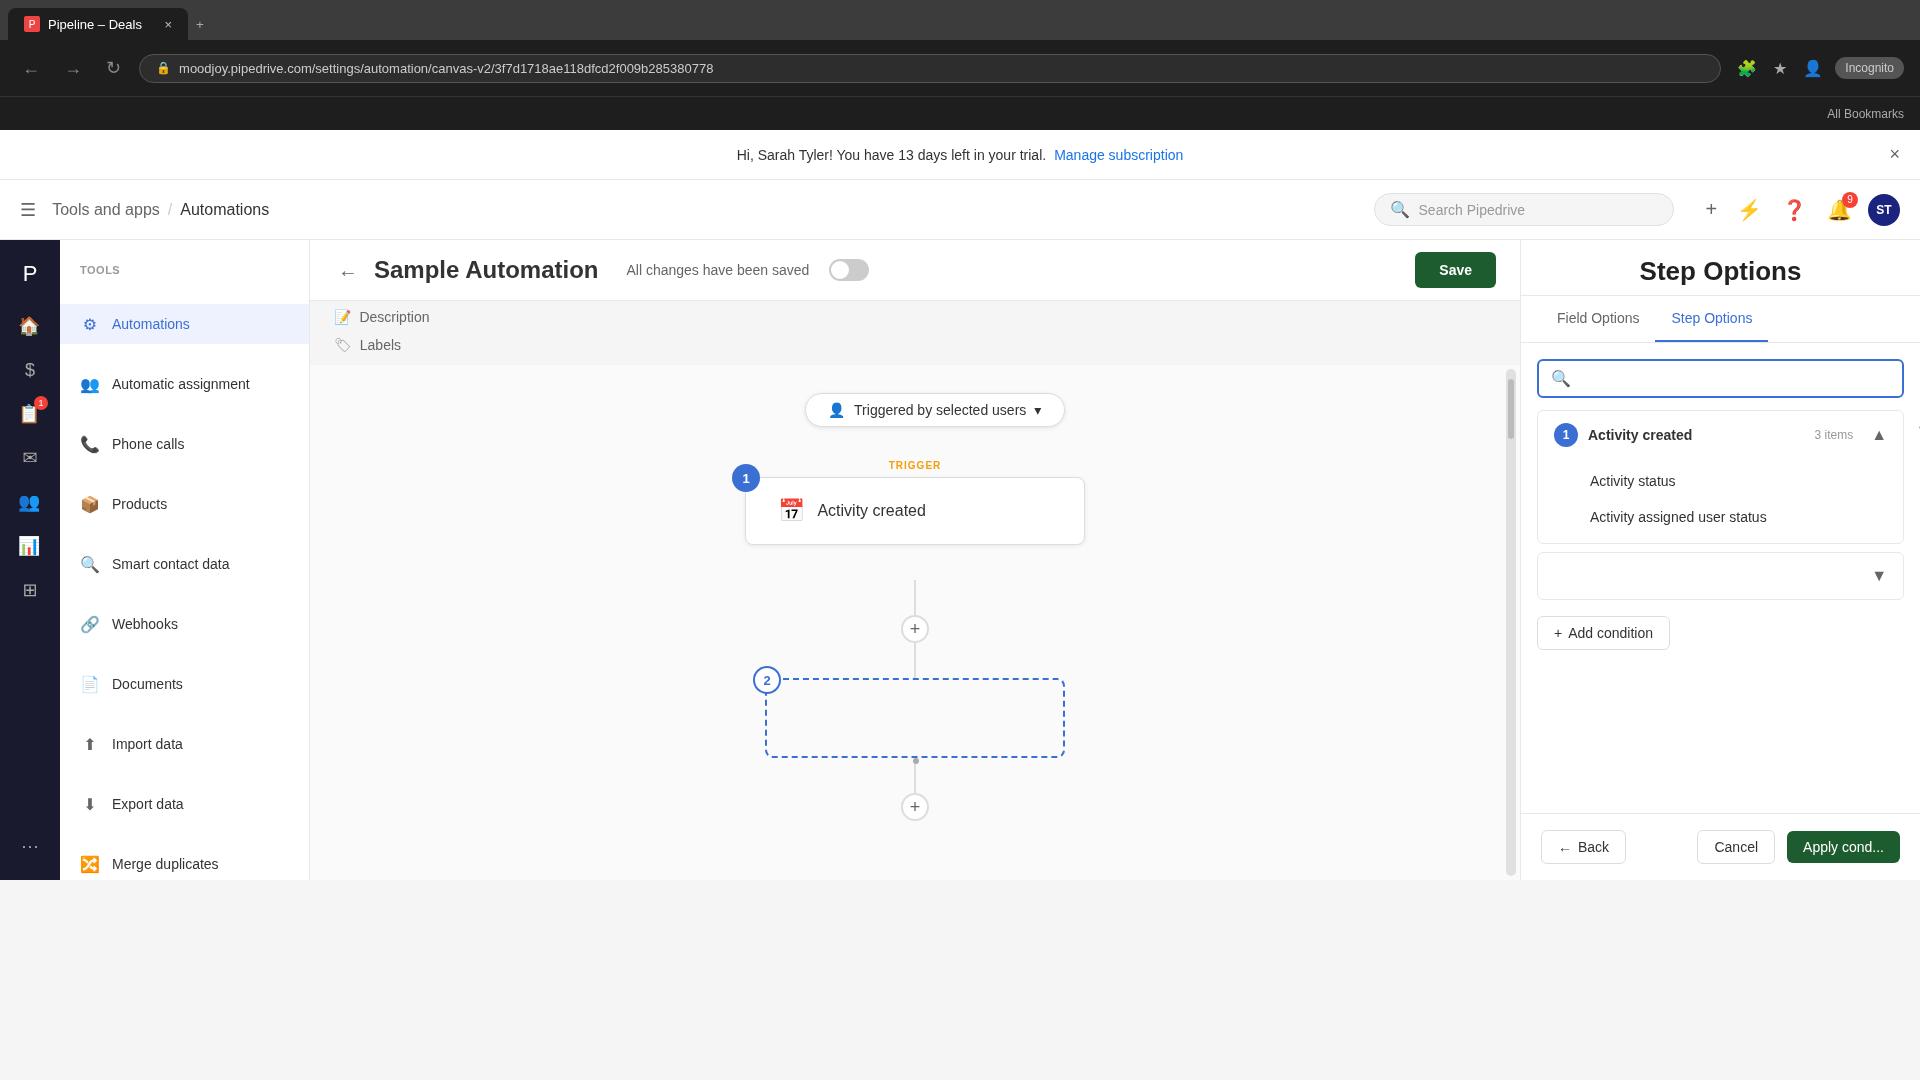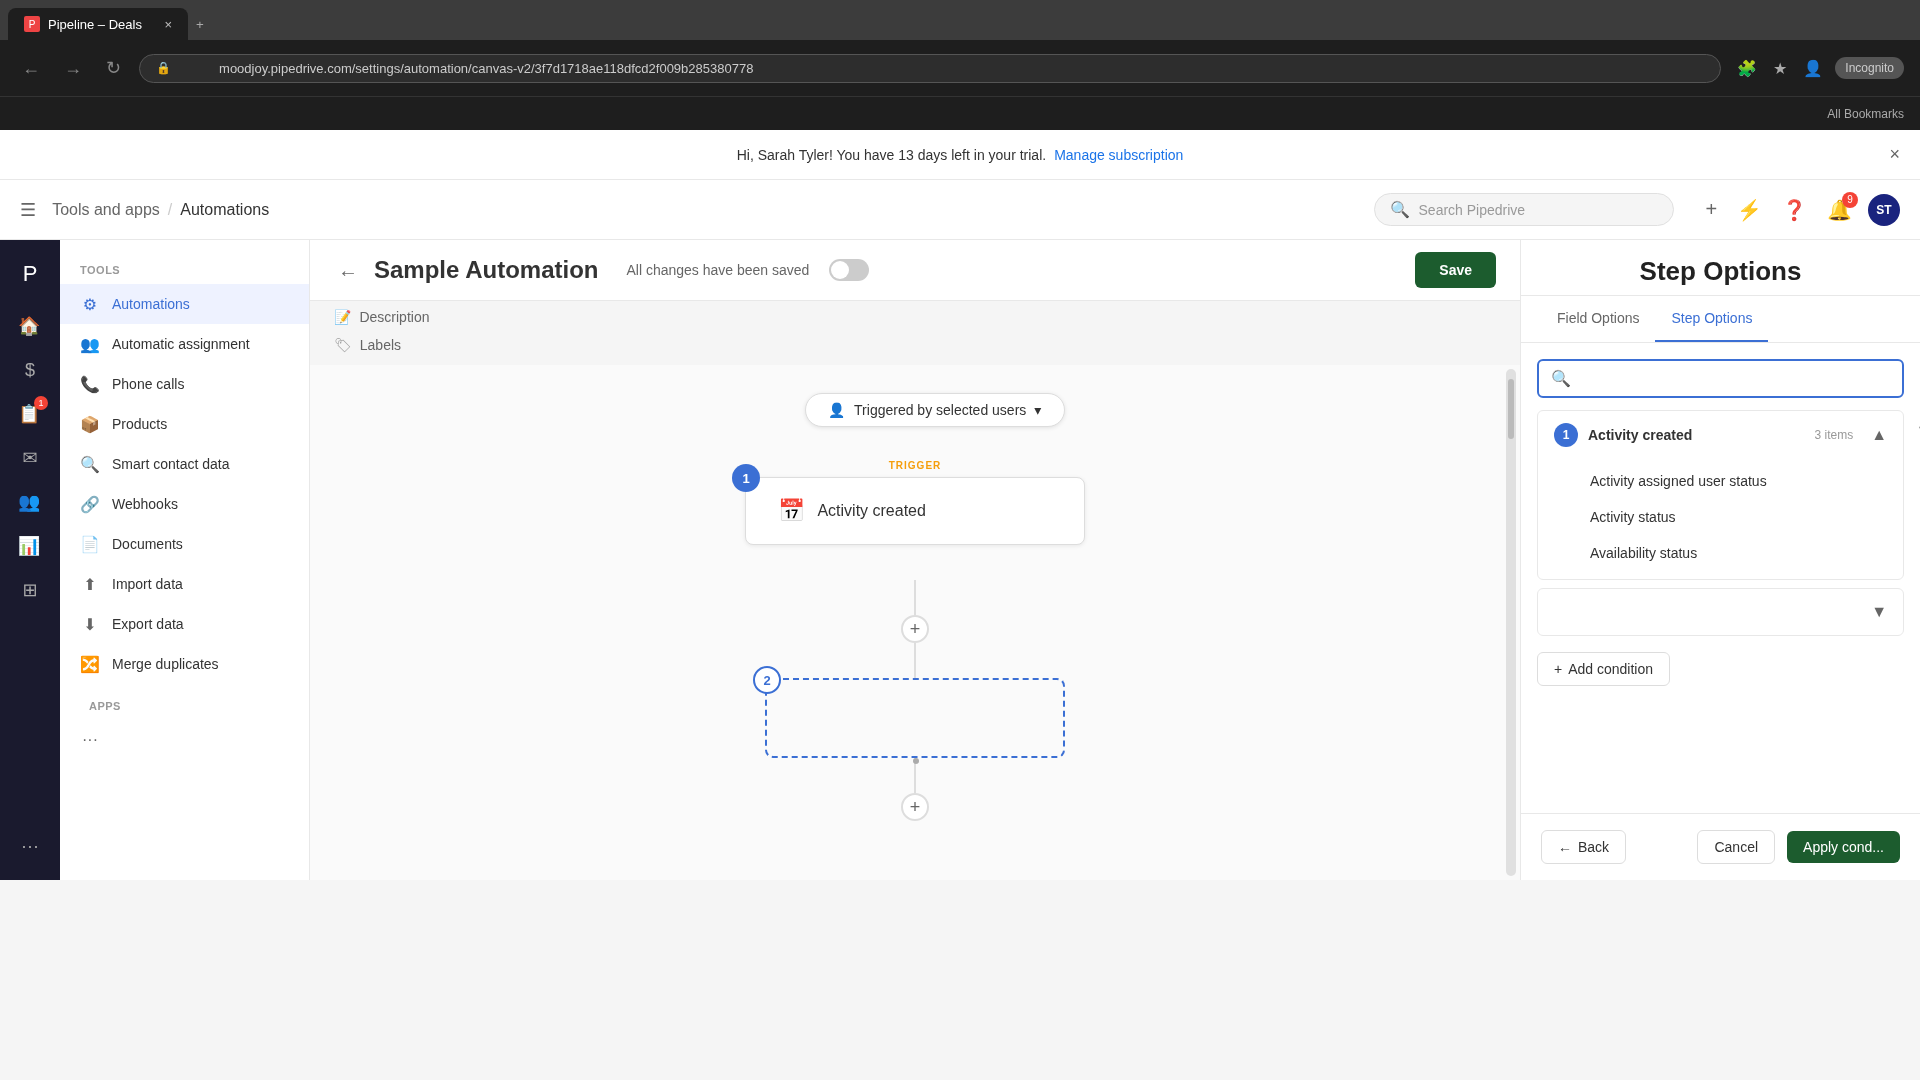--- a/index.html
+++ b/index.html
@@ -9,21 +9,21 @@
     .browser-chrome { background: #2d2d2d; height: 130px; }
     .browser-tabs { background: #3c3c3c; height: 40px; display: flex; align-items: flex-end; padding: 0 8px; }
     .browser-tab { background: #1e1e1e; color: #fff; padding: 8px 16px; border-radius: 8px 8px 0 0; display: flex; align-items: center; gap: 8px; font-size: 13px; min-width: 180px; }
     .browser-tab .favicon { width: 16px; height: 16px; background: #e44; border-radius: 2px; display: flex; align-items: center; justify-content: center; color: white; font-size: 10px; }
     .browser-tab .close-tab { margin-left: auto; opacity: 0.7; cursor: pointer; }
     .browser-tab-new { background: transparent; border: none; color: #aaa; padding: 8px; cursor: pointer; border-radius: 4px; }
     .browser-nav { background: #1e1e1e; height: 56px; display: flex; align-items: center; padding: 0 16px; gap: 12px; }
     .nav-btn { background: none; border: none; color: #888; cursor: pointer; padding: 6px; border-radius: 50%; font-size: 18px; }
     .address-bar { flex: 1; background: #2d2d2d; border: 1px solid #555; border-radius: 20px; padding: 6px 16px; color: #fff; font-size: 13px; display: flex; align-items: center; gap: 8px; }
     .address-bar .lock-icon { color: #888; font-size: 12px; }
-    .address-text { color: #ccc; font-size: 13px; margin-left: 40px; }
+    .address-text { color: #ccc; font-size: 13px; }
     .browser-actions { display: flex; gap: 8px; align-items: center; }
     .browser-action-btn { background: none; border: none; color: #aaa; cursor: pointer; font-size: 16px; padding: 4px; }
     .incognito-badge { background: #555; color: #ccc; font-size: 12px; padding: 4px 10px; border-radius: 12px; }
     .bookmarks-bar { background: #1e1e1e; height: 34px; display: flex; align-items: center; padding: 0 16px; gap: 12px; border-top: 1px solid #333; }
 
     
     .top-banner { background: #fff; border-bottom: 1px solid #e8e8e8; height: 50px; display: flex; align-items: center; justify-content: center; gap: 8px; font-size: 14px; color: #333; position: relative; }
     .banner-close { position: absolute; right: 20px; background: none; border: none; cursor: pointer; color: #666; font-size: 18px; }
     .banner-link { color: #1a73e8; text-decoration: none; font-weight: 500; }
 
@@ -34,21 +34,21 @@
     .nav-breadcrumb .separator { color: #ccc; }
     .nav-breadcrumb .current { color: #333; font-weight: 500; }
     .nav-search { margin-left: auto; display: flex; align-items: center; background: #f5f5f5; border: 1px solid #e0e0e0; border-radius: 20px; padding: 6px 16px; gap: 8px; min-width: 300px; }
     .nav-search input { background: none; border: none; outline: none; font-size: 14px; color: #333; width: 100%; }
     .nav-search input::placeholder { color: #999; }
     .nav-actions { display: flex; align-items: center; gap: 12px; margin-left: 12px; }
     .nav-action-btn { background: none; border: none; cursor: pointer; color: #666; font-size: 20px; padding: 4px; }
     .avatar { width: 32px; height: 32px; background: #1a237e; border-radius: 50%; color: white; font-size: 12px; font-weight: bold; display: flex; align-items: center; justify-content: center; }
 
     
-    .sidebar { width: 250px; background: #fff; border-right: 1px solid #e8e8e8; display: flex; flex-direction: column; padding: 16px 0; flex-shrink: 0; }
+    .sidebar { width: 250px; background: #fff; border-right: 1px solid #e8e8e8; display: flex; flex-direction: column; padding: 16px 0; flex-shrink: 0; gap: 20px; }
     .sidebar-section-title { font-size: 11px; font-weight: 600; color: #999; text-transform: uppercase; padding: 8px 20px; letter-spacing: 0.5px; }
     .sidebar-item { display: flex; align-items: center; gap: 12px; padding: 10px 20px; cursor: pointer; border-radius: 0; font-size: 14px; color: #333; text-decoration: none; position: relative; }
     .sidebar-item.active { background: #eef2ff; color: #3b6fd4; }
     .sidebar-item.active .sidebar-icon { color: #3b6fd4; }
     .sidebar-icon { width: 20px; height: 20px; display: flex; align-items: center; justify-content: center; color: #666; font-size: 16px; flex-shrink: 0; }
     .sidebar-apps-title { font-size: 11px; font-weight: 600; color: #999; text-transform: uppercase; padding: 16px 29px 8px; letter-spacing: 0.5px; }
 
     
     .main-content { flex: 1; display: flex; flex-direction: column; overflow: hidden; }
     .back-btn { background: none; border: none; cursor: pointer; color: #666; font-size: 20px; padding: 4px; }
@@ -318,23 +318,22 @@
         
         <div class="dropdown-item" style="position:relative;">
           <button style="position:absolute; right:-36px; top:12px; background:none; border:none; cursor:pointer; color:#666; font-size:18px;">🗑</button>
           <div class="dropdown-header">
             <div class="dropdown-num">1</div>
             <span class="dropdown-title">Activity created</span>
             <span class="dropdown-count">3 items</span>
             <span class="dropdown-chevron">▲</span>
           </div>
           <div class="dropdown-options">
+            <div class="dropdown-option">Activity status</div>
             <div class="dropdown-option">Activity assigned user status</div>
-            <div class="dropdown-option">Activity status</div>
-            <div class="dropdown-option">Availability status</div>
           </div>
         </div>
 
         
         <div class="second-dropdown">
           <span class="collapse-chevron">▼</span>
         </div>
 
         
         <button class="add-condition-btn">

